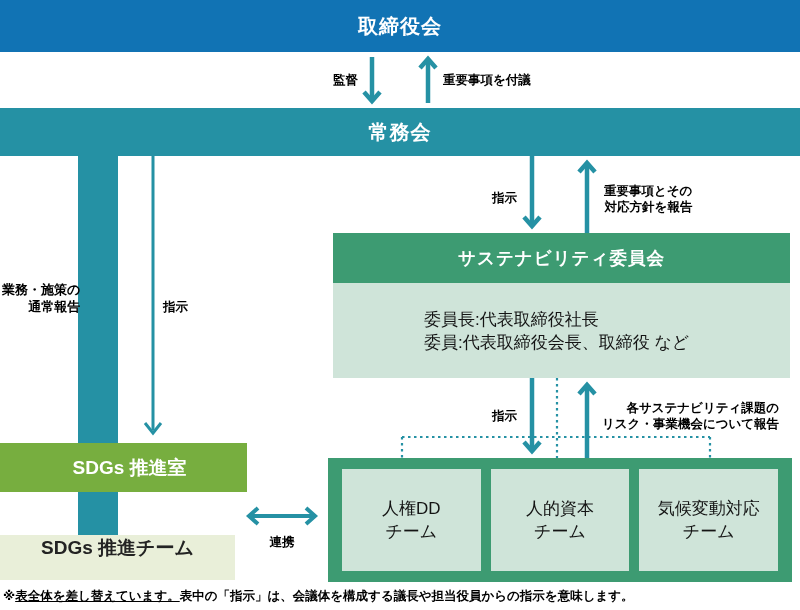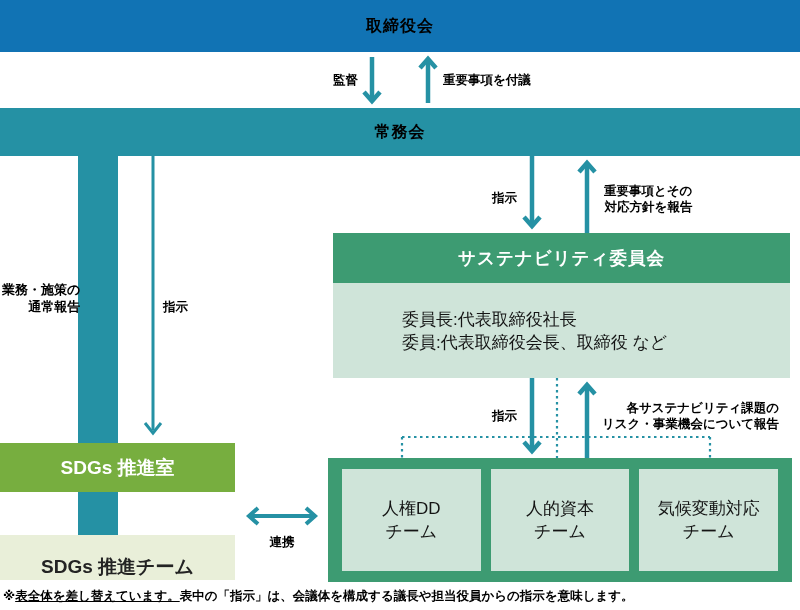--- a/index.html
+++ b/index.html
@@ -1,40 +1,40 @@
 <!DOCTYPE html>
 <html><head>
 <meta charset="utf-8">
 <style>
   html,body{margin:0;padding:0;}
   .stage{
     position:relative;width:800px;height:610px;background:#ffffff;overflow:hidden;
     font-family:"Liberation Sans","DejaVu Sans",sans-serif;color:#000;
   }
   .bar{position:absolute;left:0;width:800px;display:flex;align-items:center;justify-content:center;
-       color:#000000;font-weight:bold;font-size:16px;letter-spacing:1px;z-index:2;font-family:Liberation Mono, monospace;}
+       color:#ffffff;font-weight:bold;font-size:20px;letter-spacing:1px;z-index:2;font-family:Liberation Mono, monospace;}
   .bar-board{top:0;height:52px;background:#1173b4;}
   .bar-exec{top:108px;height:48px;background:#2591a4;}
   .thickbar{position:absolute;left:78px;top:156px;width:40px;height:379px;background:#2591a4;z-index:0;}
   svg.overlay{position:absolute;left:0;top:0;z-index:1;pointer-events:none;}
   .lbl{position:absolute;font-size:12.5px;font-weight:bold;color:#000;line-height:16px;white-space:nowrap;z-index:3;text-align:right;}
   .lbl2{line-height:17px;}
   .committee{position:absolute;left:333px;top:233px;width:457px;z-index:2;}
   .committee-head{height:50px;background:#3d9b72;color:#fff;font-weight:bold;font-size:17.5px;
        display:flex;align-items:center;justify-content:center;letter-spacing:1px;}
   .committee-body{height:95px;background:#cfe4d9;display:flex;flex-direction:column;justify-content:center;
-       padding-left:69px;box-sizing:border-box;font-size:17px;line-height:23px;color:#141414;font-weight:500;}
+       padding-left:91px;box-sizing:border-box;font-size:17px;line-height:23px;color:#141414;font-weight:500;}
   .teams{position:absolute;left:328px;top:458px;width:464px;height:124px;background:#3d9b72;
        display:flex;gap:10px;padding:11px 14px;box-sizing:border-box;z-index:2;}
   .team{flex:1;background:#cfe4d9;display:flex;align-items:center;justify-content:center;
        text-align:center;font-size:17px;line-height:23px;color:#141414;font-weight:500;white-space:pre-line;}
   .sdgs-office{position:absolute;left:0;top:443px;width:235px;height:49px;background:#77ae3f;
-       display:flex;align-items:center;justify-content:center;color:#fff;font-weight:bold;font-size:19px;z-index:2;}
+       display:flex;align-items:center;justify-content:center;color:#fff;font-weight:bold;font-size:19px;z-index:2;padding-left:12px;}
   .sdgs-team{position:absolute;left:0;top:535px;width:235px;height:45px;background:#e9efd9;
-       display:flex;align-items:flex-end;justify-content:center;color:#232323;font-weight:bold;font-size:19px;z-index:2;}
+       display:flex;align-items:flex-start;justify-content:center;color:#232323;font-weight:bold;font-size:19px;z-index:2;}
   .footer{position:absolute;left:3px;top:588px;font-size:12.5px;font-weight:bold;color:#000;z-index:3;white-space:nowrap;}
   .footer .ul{text-decoration:underline;margin-top:45px;}
 </style>
 </head>
 <body>
 
 <div class="stage">
 
   <div class="thickbar"></div>
 

